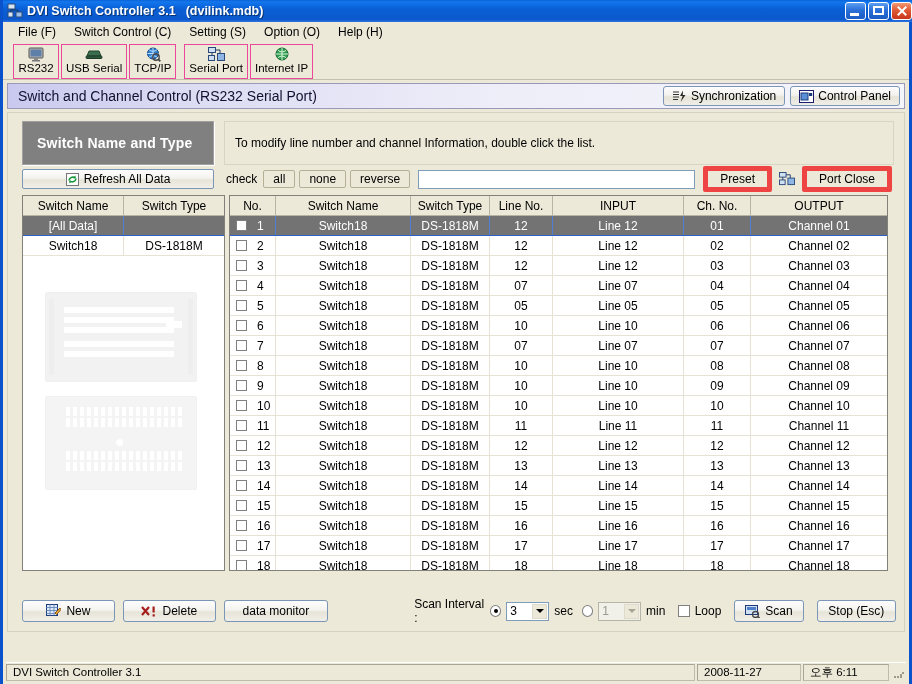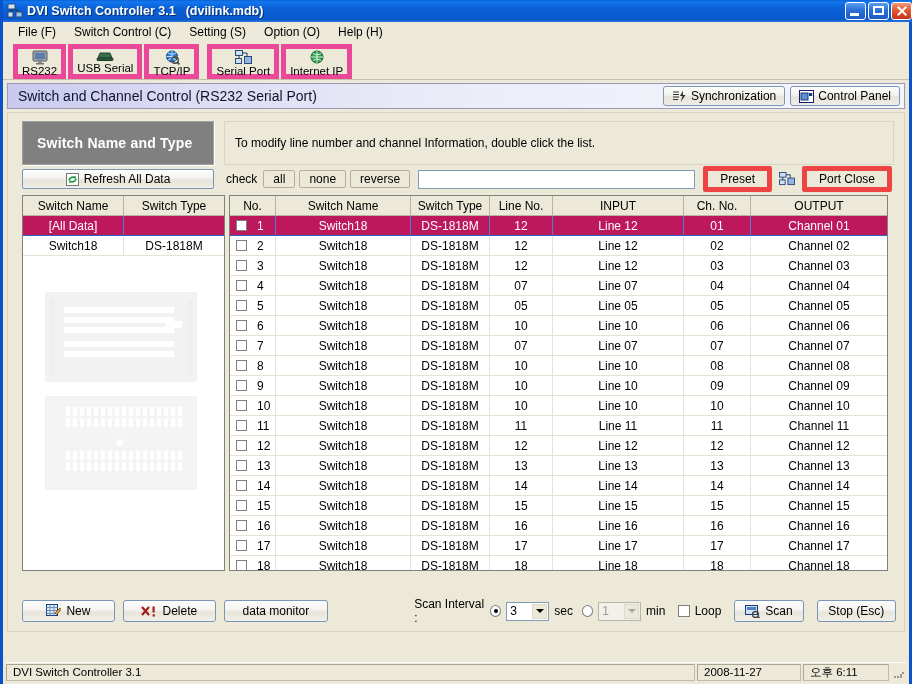--- a/index.html
+++ b/index.html
@@ -55,21 +55,21 @@
   .menu-item{padding:2px 9px;color:#000;font-size:12px;white-space:nowrap;cursor:default;}
 
   
   .toolbar{
     height:38px;background:#ece9d8;display:flex;align-items:stretch;
     padding:2px 0 0 10px;box-sizing:border-box;
     border-bottom:1px solid #c4c0ae;
   }
   .tb-btn{
     display:flex;flex-direction:column;align-items:center;justify-content:flex-start;
-    border:5px solid #ec4899;background:#ece9d8;
+    border:1px solid #ec4899;background:#ece9d8;
     margin-right:2px;padding:1px 4px 0 4px;min-width:46px;
     box-sizing:border-box;cursor:default;
   }
   .tb-btn .tb-ico{height:16px;display:flex;align-items:center;justify-content:center;}
   .tb-btn .tb-lbl{font-size:11.5px;line-height:12px;white-space:nowrap;}
   .tb-gap{width:6px;}
 
   
   .sect-head{
     margin:3px 4px 0 4px;height:26px;
@@ -146,21 +146,21 @@
   }
   table{border-collapse:collapse;width:100%;font-size:12px;}
   th{
     background:#ece9d8;border-right:1px solid #b8b4a2;border-bottom:1px solid #b8b4a2;
     font-weight:normal;font-size:12px;height:19px;color:#000;padding:0;
   }
   td{
     border-right:1px solid #e6e3d4;border-bottom:1px solid #e6e3d4;
     height:19px;padding:0;text-align:center;color:#000;white-space:nowrap;
   }
-  tr.sel td{background:#be185d;color:#fff;border-right-color:#4f7ed3;border-bottom-color:#2a62c9;}
+  tr.sel td{background:#737373;color:#fff;border-right-color:#4f7ed3;border-bottom-color:#2a62c9;}
   .cb{
     display:inline-block;width:11px;height:11px;border:1px solid #808080;
     background:#fff;vertical-align:-1px;box-sizing:border-box;
   }
   .no-cell{position:relative;text-align:left;padding-left:6px;}
   .no-cell .cb{margin-right:10px;}
 
   
   .dev-img{position:absolute;left:22px;width:150px;opacity:.30;}
   .dev1{top:96px;height:88px;background:#d7d7d7;border:1px solid #cfcfcf;border-radius:2px;}

